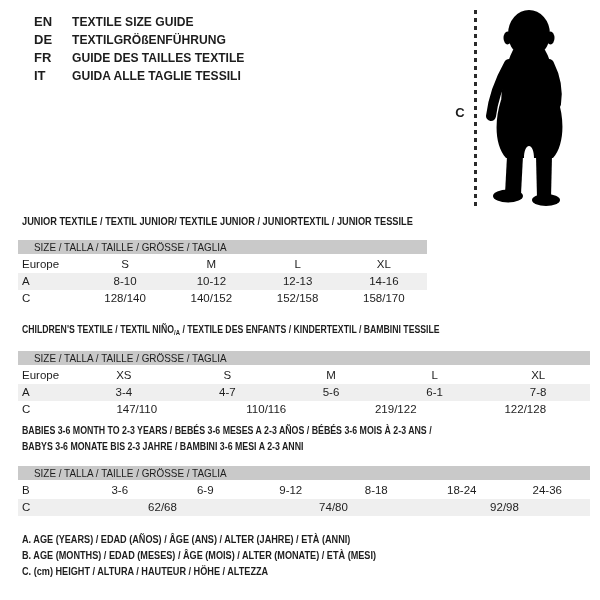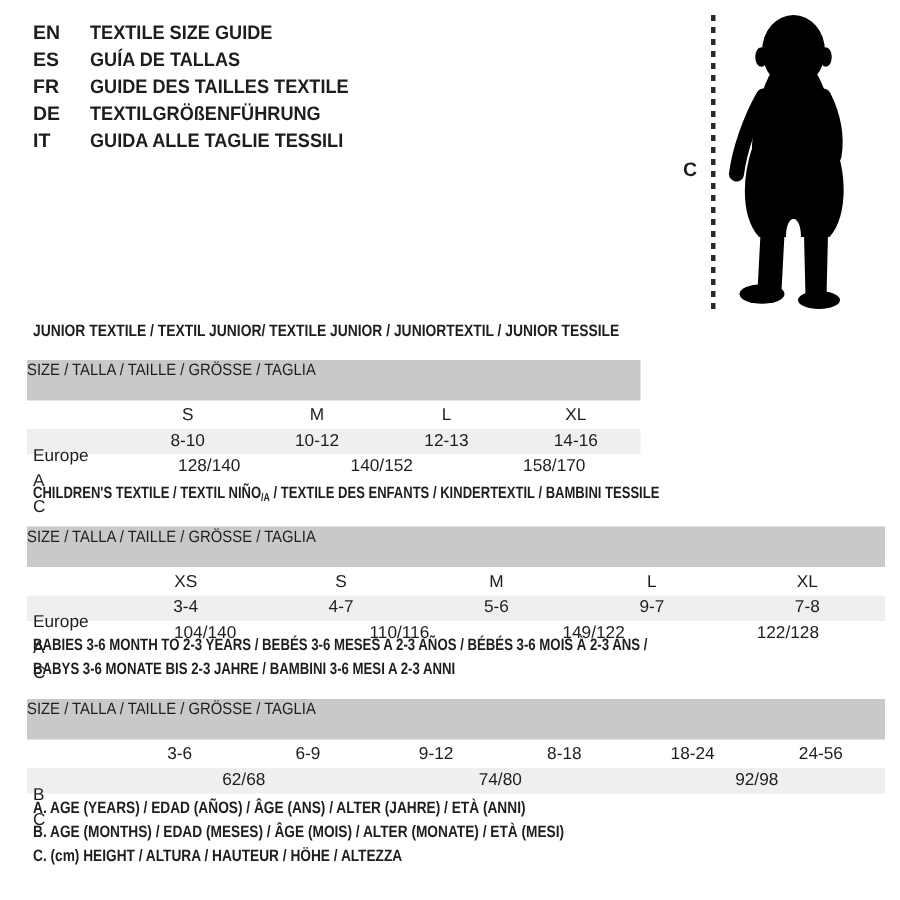--- a/index.html
+++ b/index.html
@@ -4,72 +4,68 @@
 <style>
   html,body { margin:0; padding:0; background:#ffffff; }
   .canvas {
     position:relative; width:600px; height:600px; background:#ffffff;
     font-family:"Liberation Sans","DejaVu Sans",sans-serif;
     color:#1d1d1d; overflow:hidden;
   }
   
   .lang-list { position:absolute; left:22px; top:13px; }
   .lang-row { display:flex; height:18px; line-height:18px; font-weight:bold; font-size:13px; }
-  .lang-code { width:38px; flex:0 0 38px; }
+  .lang-code { width:38px; flex:0 0 38px;margin-left:12px; }
   .lang-title { display:inline-block; white-space:nowrap; transform:scaleX(0.93); transform-origin:0 50%; }
   
   .dashline { position:absolute; left:474px; top:10px; width:3px; height:198px;
     background:repeating-linear-gradient(to bottom,#2a2a2a 0 4px,transparent 4px 8px); }
   .clabel { position:absolute; left:450px; top:105px; width:20px; text-align:center;
     font-weight:bold; font-size:13px; }
   .baby-svg { position:absolute; left:486px; top:8px; width:92px; height:200px; }
   
   .sec-heading { position:absolute; font-weight:bold; font-size:11px; white-space:nowrap;
     transform-origin:0 0; line-height:14px; }
   .cx84 { transform:scaleX(0.84); }
   .cx79 { transform:scaleX(0.79); }
   .cx80 { transform:scaleX(0.80); }
   .sub { font-size:7.5px; vertical-align:-2px; letter-spacing:0; }
   
   .tbl { position:absolute; font-size:11.5px; }
-  .bar { height:27px; line-height:14px; background:#c9c9c9; padding-left:0; margin-bottom:2px;
+  .bar { height:14px; line-height:14px; background:#c9c9c9; padding-left:16px; margin-bottom:2px;
     font-size:11px; overflow:hidden; white-space:nowrap; }
   .bar > span { display:inline-block; transform:scaleX(0.9); transform-origin:0 50%; }
   .trow { display:flex; height:17px; line-height:17px; }
   .shaded { background:#efefef; }
-  .c0 { flex:0 0 60px; padding-left:4px; text-align:left;margin-top:27px; }
+  .c0 { flex:0 0 60px; padding-left:4px; text-align:left; }
   .children-tbl .c0 { flex-basis:50px; }
   .babies-tbl .c0 { flex-basis:55px; }
   .cd { flex:1; text-align:center; }
   
   .notes { position:absolute; left:22px; top:531px; }
   .note-line { height:16px; line-height:16px; font-weight:bold; font-size:11px; white-space:nowrap;
     display:block; transform:scaleX(0.83); transform-origin:0 50%; }
 </style>
 </head>
 <body>
 
 <div class="canvas">
 
   <div class="lang-list">
     <div class="lang-row">
       <span class="lang-code">EN</span>
       <span class="lang-title">TEXTILE SIZE GUIDE</span>
     </div>
     <div class="lang-row">
-      <span class="lang-code">ES</span>
-      <span class="lang-title">GUÍA DE TALLAS</span>
+      <span class="lang-code">DE</span>
+      <span class="lang-title">TEXTILGRÖßENFÜHRUNG</span>
     </div>
     <div class="lang-row">
       <span class="lang-code">FR</span>
       <span class="lang-title">GUIDE DES TAILLES TEXTILE</span>
-    </div>
-    <div class="lang-row">
-      <span class="lang-code">DE</span>
-      <span class="lang-title">TEXTILGRÖßENFÜHRUNG</span>
     </div>
     <div class="lang-row">
       <span class="lang-code">IT</span>
       <span class="lang-title">GUIDA ALLE TAGLIE TESSILI</span>
     </div>
   </div>
 
   <div class="dashline"></div>
   <div class="clabel">C</div>
   <svg class="baby-svg" viewBox="0 0 92 200" aria-hidden="true">
@@ -105,20 +101,21 @@
       <span class="c0">A</span>
       <span class="cd">8-10</span>
       <span class="cd">10-12</span>
       <span class="cd">12-13</span>
       <span class="cd">14-16</span>
     </div>
     <div class="trow">
       <span class="c0">C</span>
       <span class="cd">128/140</span>
       <span class="cd">140/152</span>
+      <span class="cd">152/158</span>
       <span class="cd">158/170</span>
     </div>
   </div>
 
   <div class="sec-heading cx79" style="left:22px; top:322px;"><span>CHILDREN'S TEXTILE / TEXTIL NIÑO</span><span class="sub">/A</span><span> / TEXTILE DES ENFANTS / KINDERTEXTIL / BAMBINI TESSILE</span></div>
 
   <div class="tbl children-tbl" style="left:18px; top:351px; width:572px;">
     <div class="bar">
       <span>SIZE / TALLA / TAILLE / GRÖSSE / TAGLIA</span>
     </div>
@@ -128,47 +125,47 @@
       <span class="cd">S</span>
       <span class="cd">M</span>
       <span class="cd">L</span>
       <span class="cd">XL</span>
     </div>
     <div class="trow shaded">
       <span class="c0">A</span>
       <span class="cd">3-4</span>
       <span class="cd">4-7</span>
       <span class="cd">5-6</span>
-      <span class="cd">9-7</span>
+      <span class="cd">6-1</span>
       <span class="cd">7-8</span>
     </div>
     <div class="trow">
       <span class="c0">C</span>
-      <span class="cd">104/140</span>
+      <span class="cd">147/110</span>
       <span class="cd">110/116</span>
-      <span class="cd">149/122</span>
+      <span class="cd">219/122</span>
       <span class="cd">122/128</span>
     </div>
   </div>
 
   <div class="sec-heading cx80" style="left:22px; top:423px;">BABIES 3-6 MONTH TO 2-3 YEARS / BEBÉS 3-6 MESES A 2-3 AÑOS / BÉBÉS 3-6 MOIS À 2-3 ANS /</div>
   <div class="sec-heading cx80" style="left:22px; top:439px;">BABYS 3-6 MONATE BIS 2-3 JAHRE / BAMBINI 3-6 MESI A 2-3 ANNI</div>
 
   <div class="tbl babies-tbl" style="left:18px; top:466px; width:572px;">
     <div class="bar">
       <span>SIZE / TALLA / TAILLE / GRÖSSE / TAGLIA</span>
     </div>
     <div class="trow">
       <span class="c0">B</span>
       <span class="cd">3-6</span>
       <span class="cd">6-9</span>
       <span class="cd">9-12</span>
       <span class="cd">8-18</span>
       <span class="cd">18-24</span>
-      <span class="cd">24-56</span>
+      <span class="cd">24-36</span>
     </div>
     <div class="trow shaded">
       <span class="c0">C</span>
       <span class="cd">62/68</span>
       <span class="cd">74/80</span>
       <span class="cd">92/98</span>
     </div>
   </div>
 
   <div class="notes">

